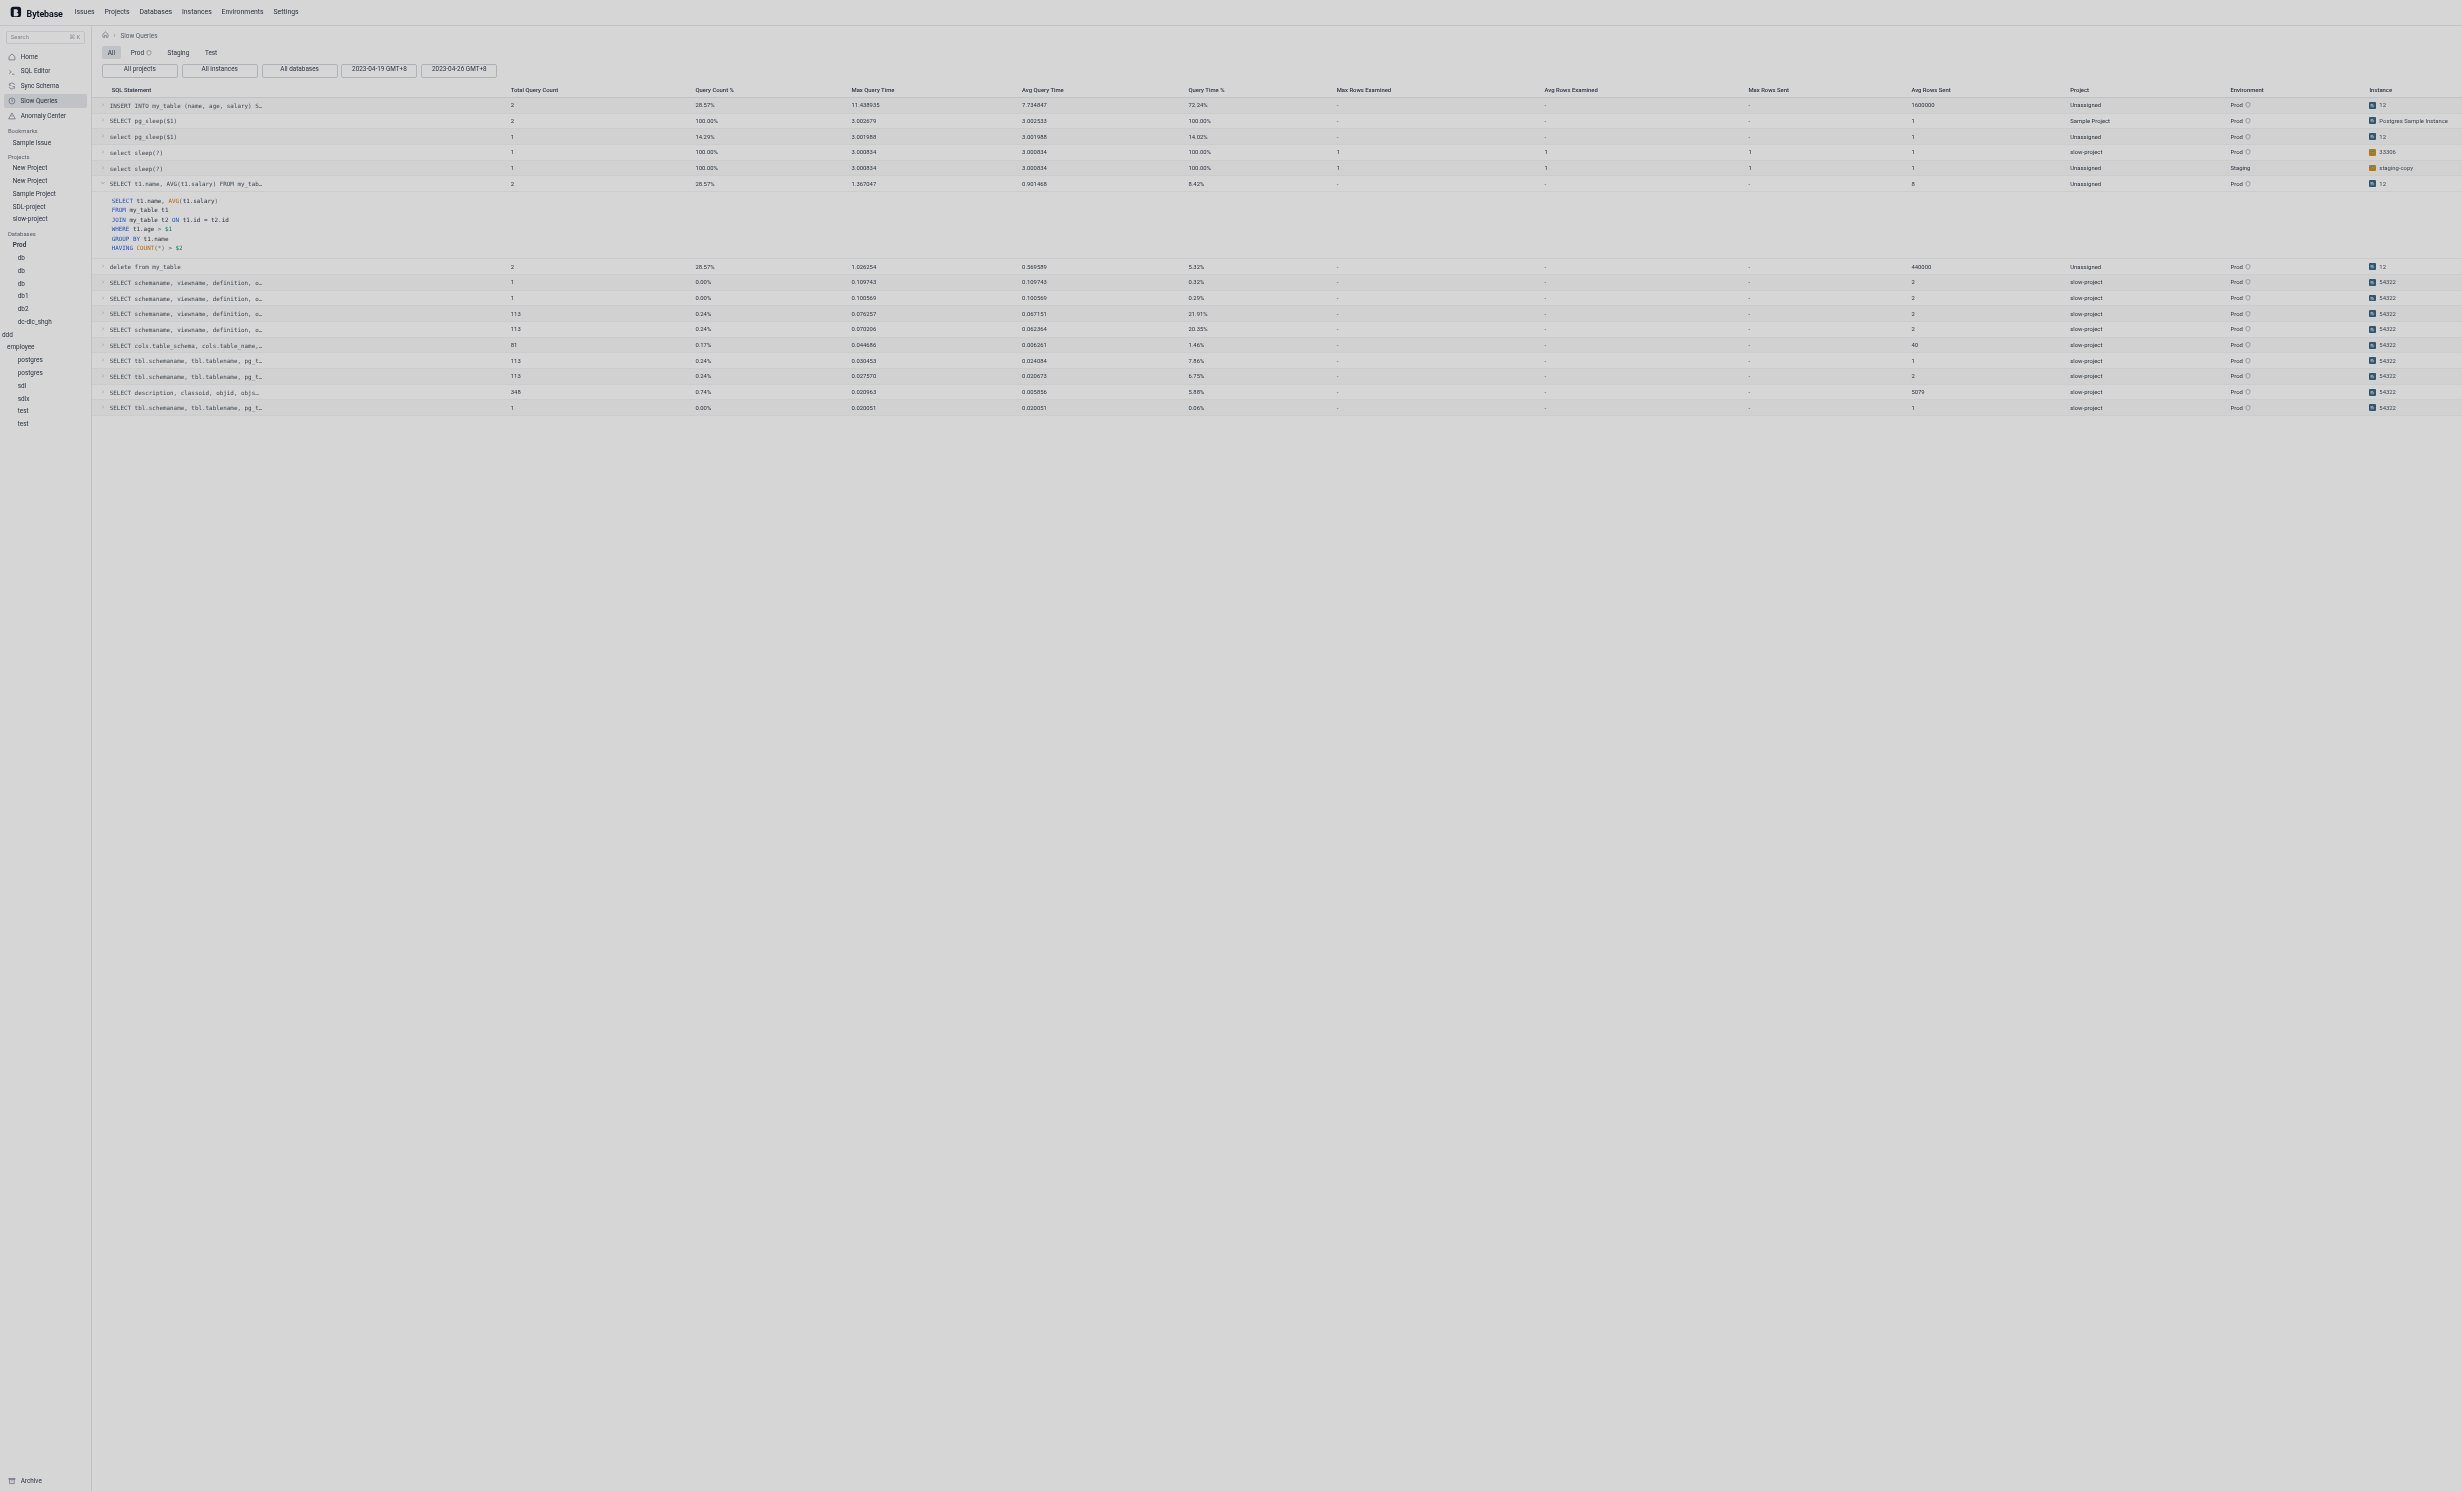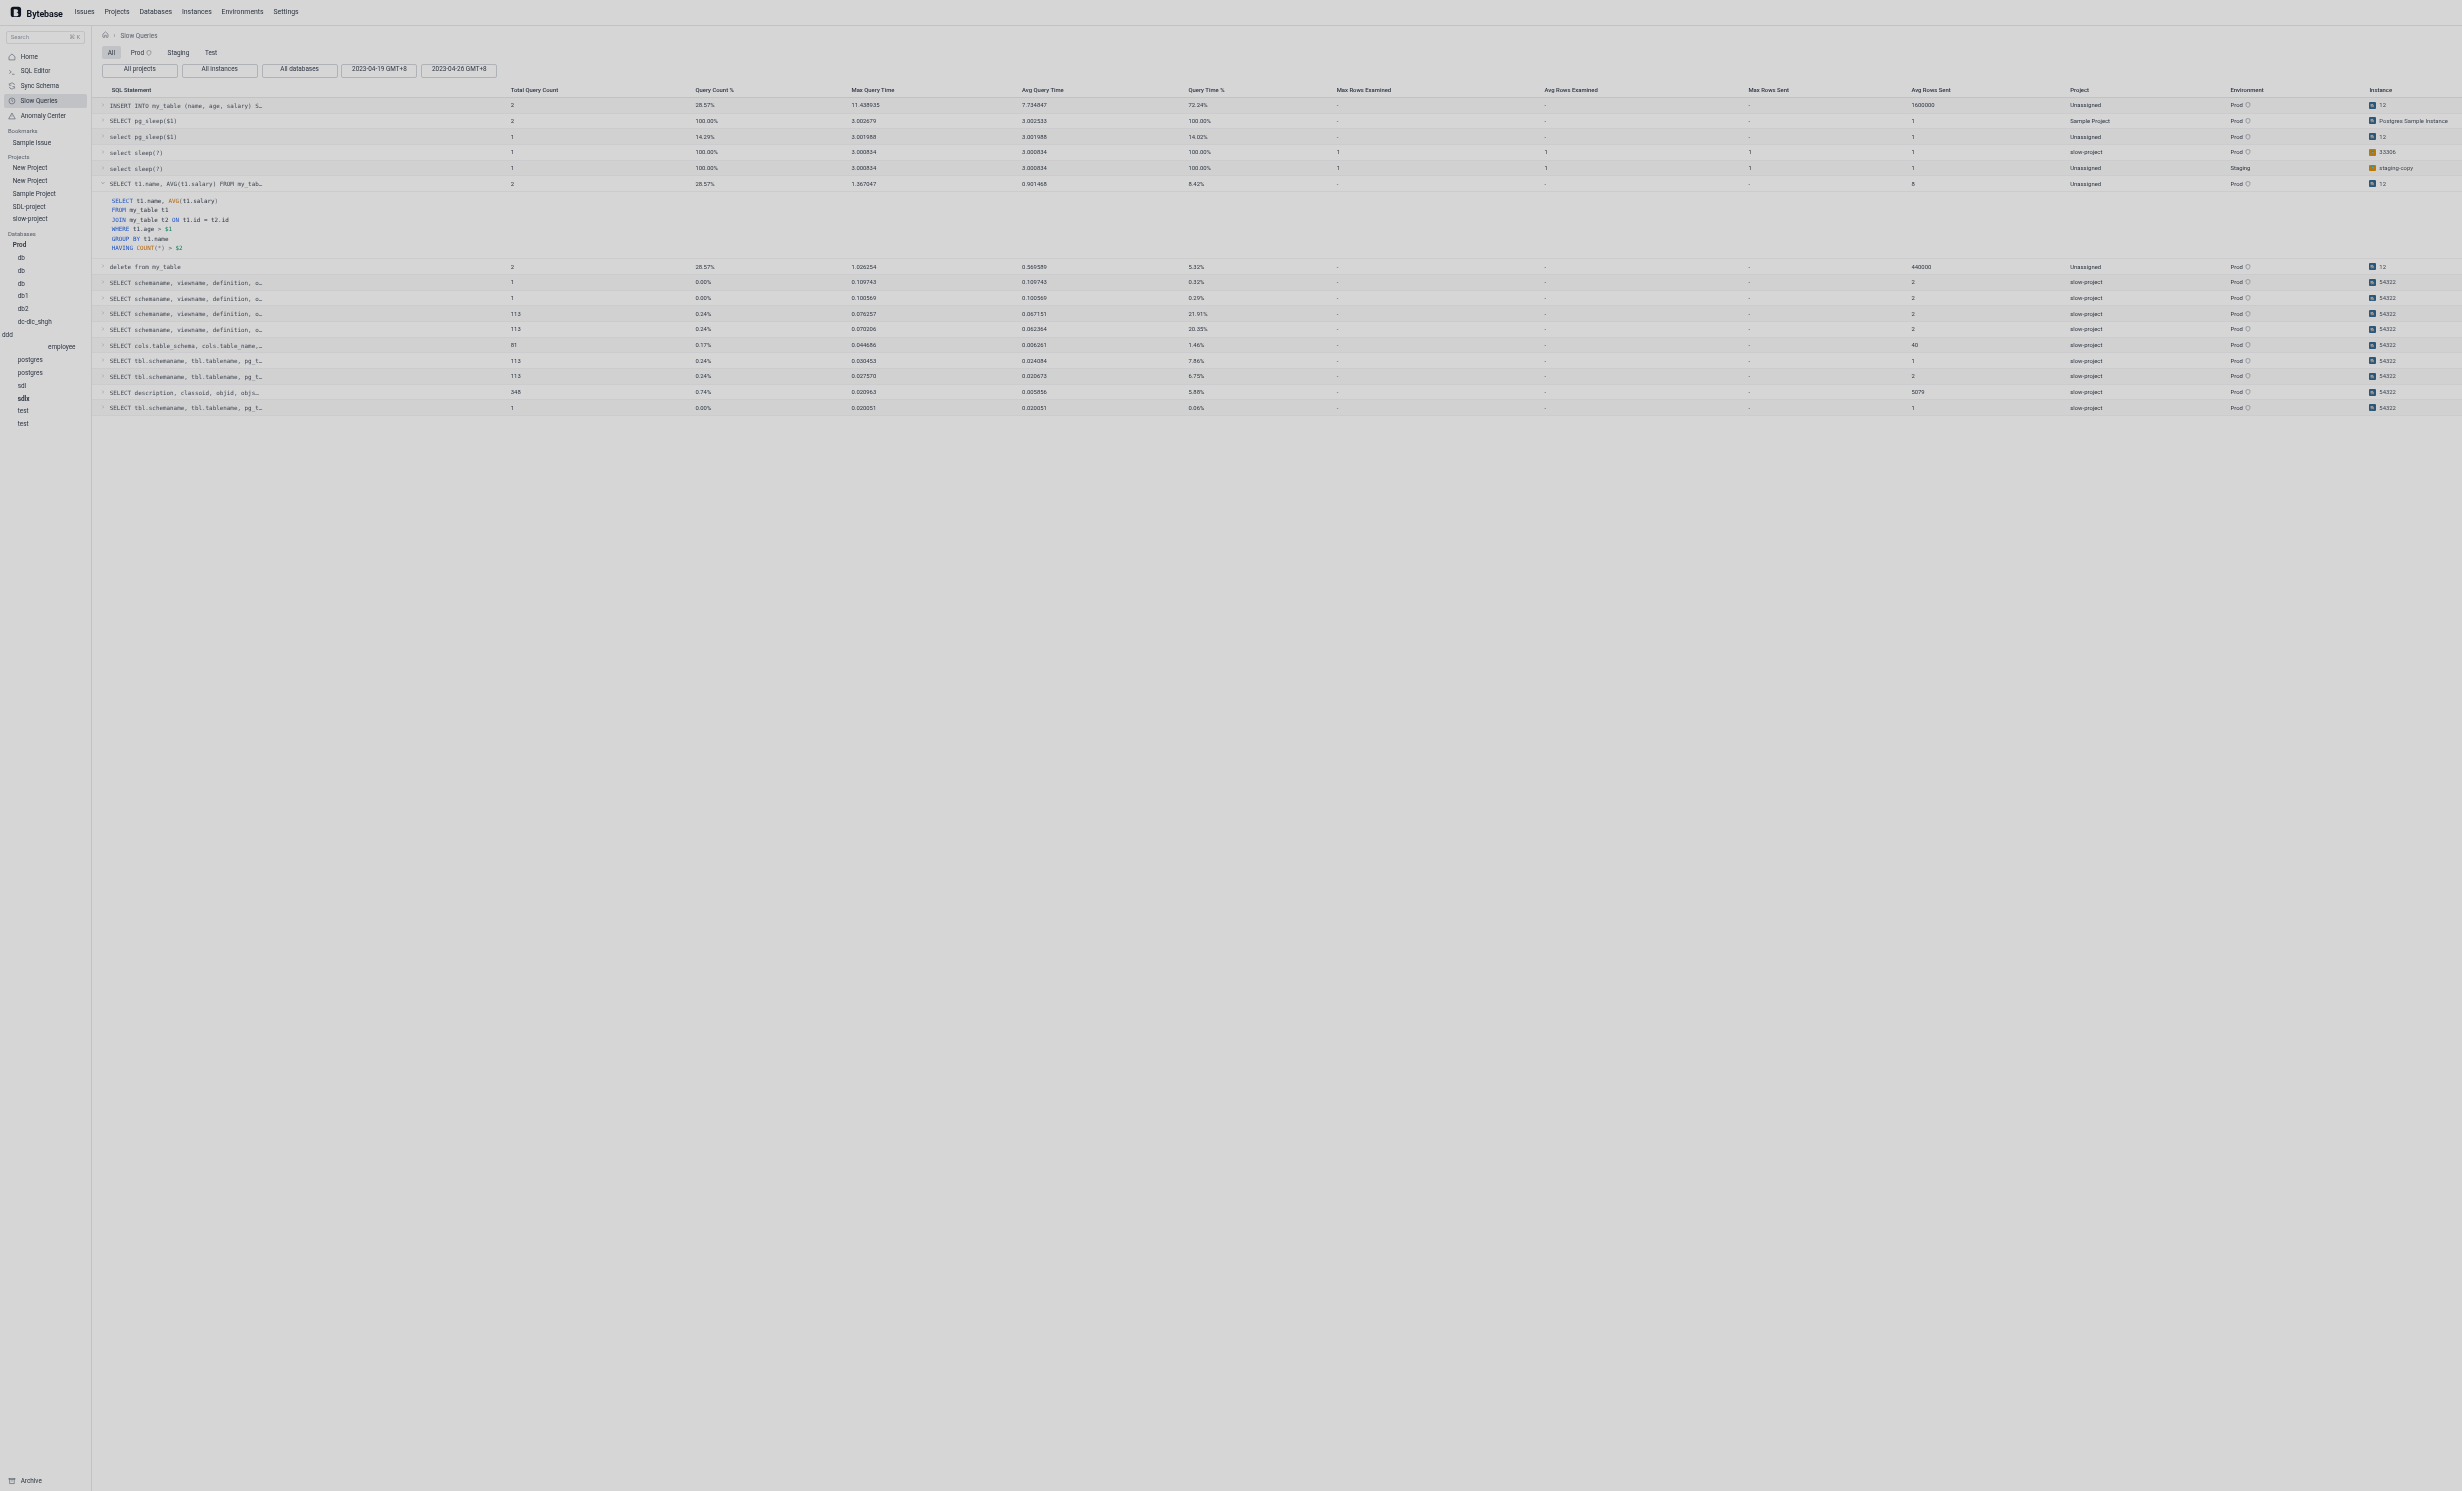--- a/index.html
+++ b/index.html
@@ -132,25 +132,25 @@
     <div class="side-section">Databases</div>
     <div class="side-sub bold">Prod</div>
     <div id="side-databases">
         <div class="side-sub" style="padding-left: 17.7px;">db</div>
         <div class="side-sub" style="padding-left: 17.7px;">db</div>
         <div class="side-sub" style="padding-left: 17.7px;">db</div>
         <div class="side-sub" style="padding-left: 17.7px;">db1</div>
         <div class="side-sub" style="padding-left: 17.7px;">db2</div>
         <div class="side-sub" style="padding-left: 17.7px;">dc-dic_shgh</div>
         <div class="side-sub" style="padding-left: 2px;">ddd</div>
-        <div class="side-sub" style="padding-left: 33px; margin-left: 15px;">employee</div>
+        <div class="side-sub" style="padding-left: 7px;">employee</div>
         <div class="side-sub" style="padding-left: 17.7px;">postgres</div>
         <div class="side-sub" style="padding-left: 17.7px;">postgres</div>
         <div class="side-sub" style="padding-left: 17.7px;">sdl</div>
-        <div class="side-sub" style="padding-left: 17.7px; font-weight: bold;">sdlx</div>
+        <div class="side-sub" style="padding-left: 17.7px;">sdlx</div>
         <div class="side-sub" style="padding-left: 17.7px;">test</div>
         <div class="side-sub" style="padding-left: 17.7px;">test</div>
       </div>
     <div class="side-bottom">
       <div class="side-item">
         <svg viewBox="0 0 24 24" fill="none" stroke="currentColor" stroke-width="2">
             <rect x="3" y="4" width="18" height="4"></rect>
             <path d="M5 8v12h14V8M10 12h4"></path>
           </svg>
         <span>Archive</span>

